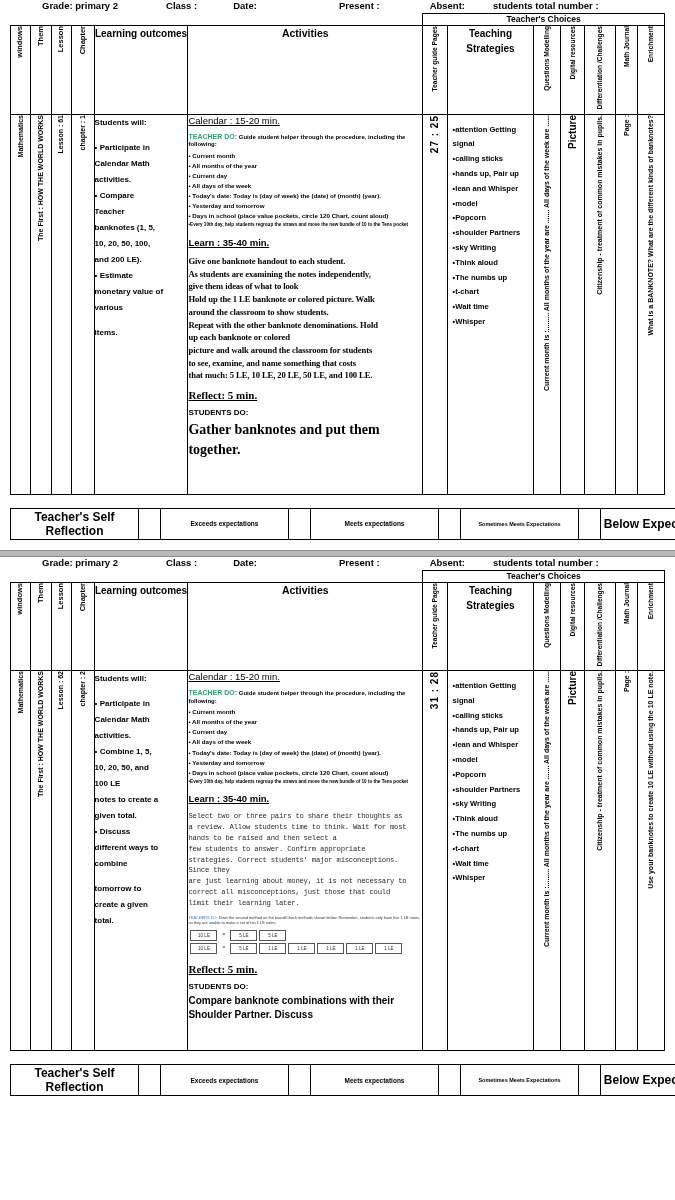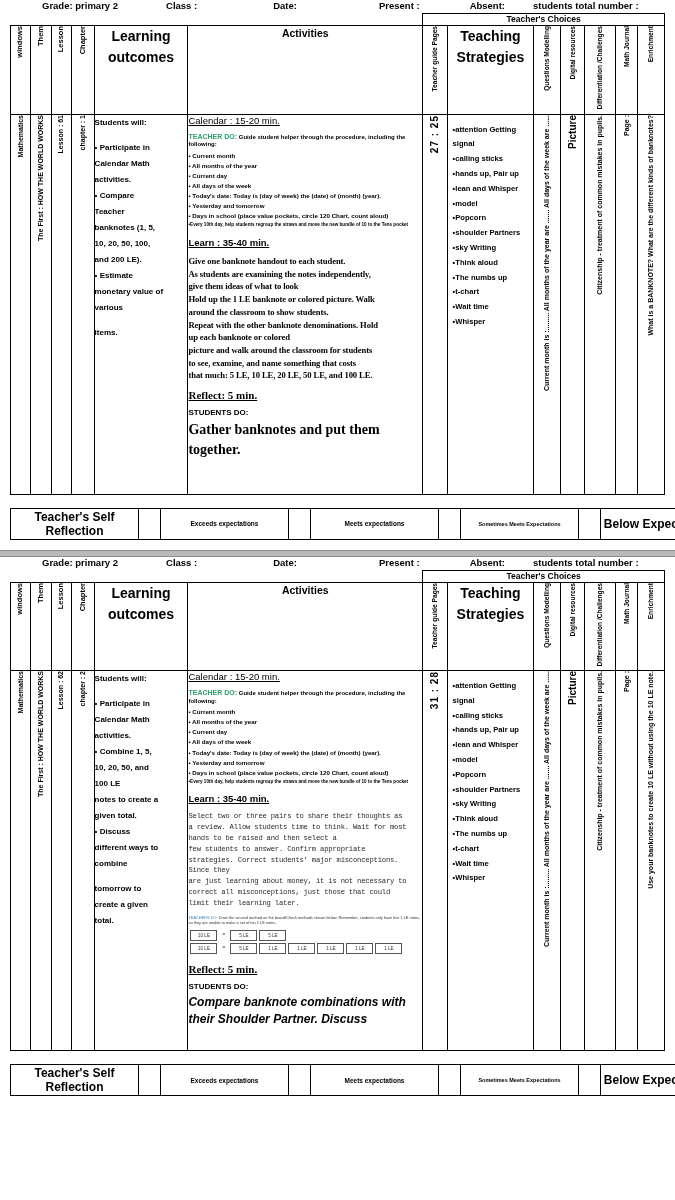--- a/index.html
+++ b/index.html
@@ -40,21 +40,21 @@
     display: flex;
     align-items: flex-end;
     font-size: 9.5px;
     font-weight: bold;
     padding: 0 8px 2px 16px;
     white-space: nowrap;
   }
   .meta-row span { display: inline-block; }
   .m-grade   { margin-left: 26px; }
   .m-class   { margin-left: 48px; }
-  .m-date    { margin-left: 76px; }
+  .m-date    { margin-left: 36px; }
   .m-present { margin-left: 82px; }
   .m-absent  { margin-left: 50px; }
   .m-total   { margin-left: 28px; }
 
   table.grid {
     border-collapse: collapse;
     width: 655px;
     margin: 0 10px;
     table-layout: fixed;
   }
@@ -86,21 +86,21 @@
     font-weight: bold;
     line-height: 1.15;
     white-space: nowrap;
     text-align: center;
   }
   .vtext.sm { font-size: 6.6px; }
 
   .hhead {
     text-align: center;
     vertical-align: middle;
-    font-size: 14px;
+    font-size: 10px;
     font-weight: bold;
     line-height: 1.5;
   }
   .hhead.big { font-size: 10.5px; }
 
   .body-row td { vertical-align: top; }
 
   .vcell {
     text-align: center;
     vertical-align: middle;
@@ -536,21 +536,21 @@
             <td>1 LE</td>
             <td>1 LE</td>
             <td>1 LE</td>
             <td>1 LE</td>
           </tr>
         </tbody>
             </table>
         <span class="reflect">Reflect: 5 min.</span>
         <div class="students-do">
           <span>STUDENTS DO:</span>
-          <span class="sd-serif" style="font-family:'Liberation Sans',sans-serif;font-size:12px;font-style:italic;">Compare banknote combinations with their Shoulder Partner. Discuss</span>
+          <span class="sd-serif" style="font-family:'Liberation Sans',sans-serif;font-size:10px;">Compare banknote combinations with their Shoulder Partner. Discuss</span>
         </div>
       </td>
 
       <td class="tgp"><span class="vtext">31  :  28</span></td>
 
       <td>
         <div class="strat">
           <div>attention Getting</div>
           <div class="cont">signal</div>
           <div>calling sticks</div>

